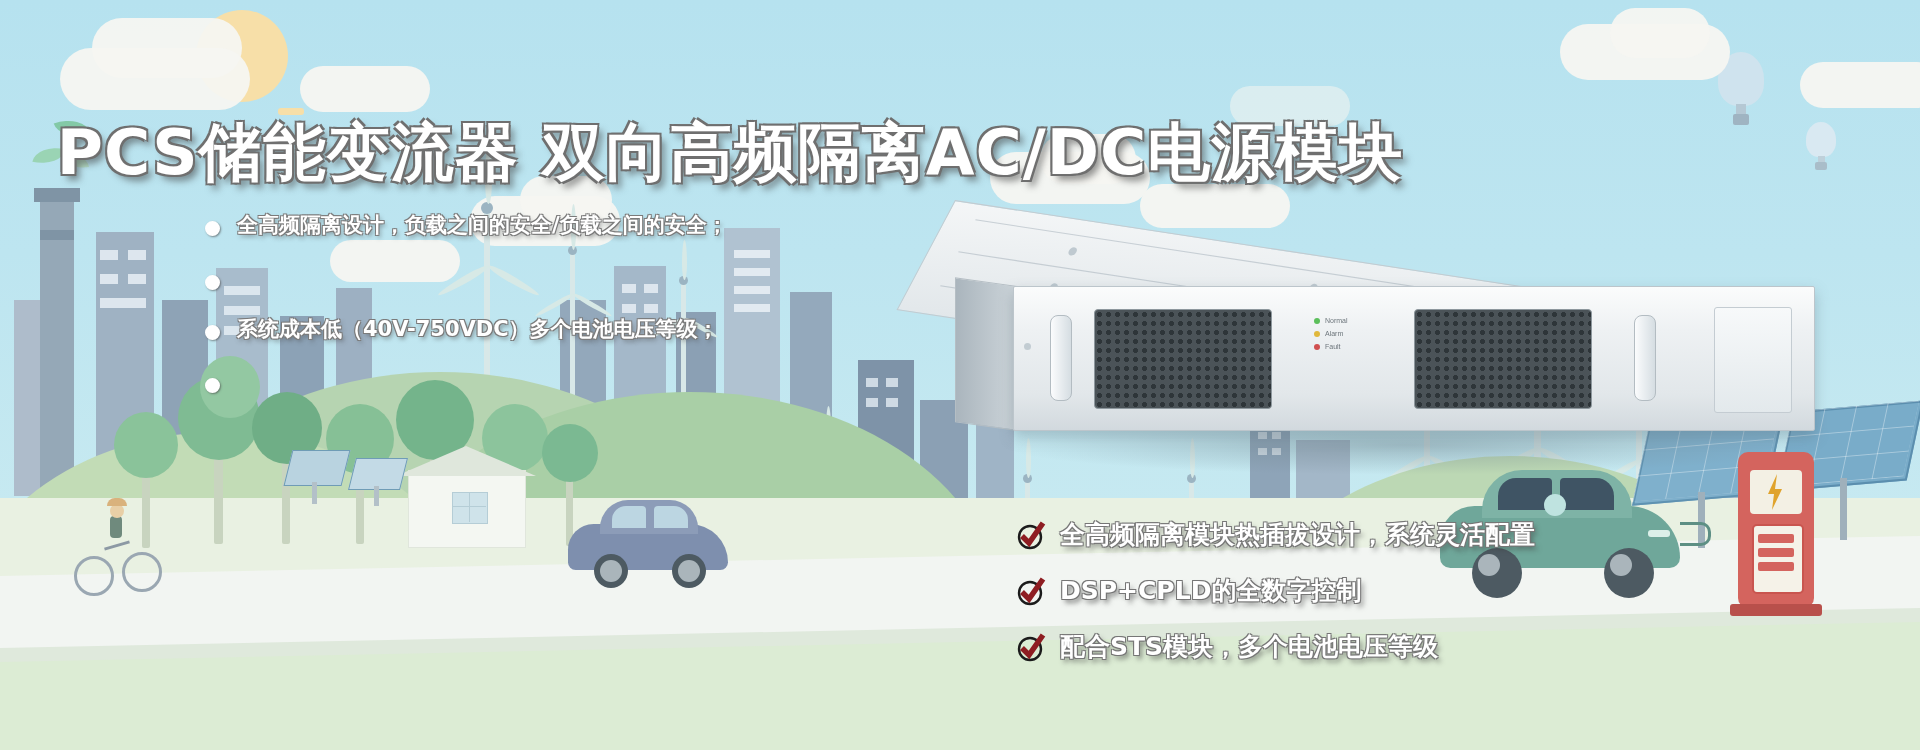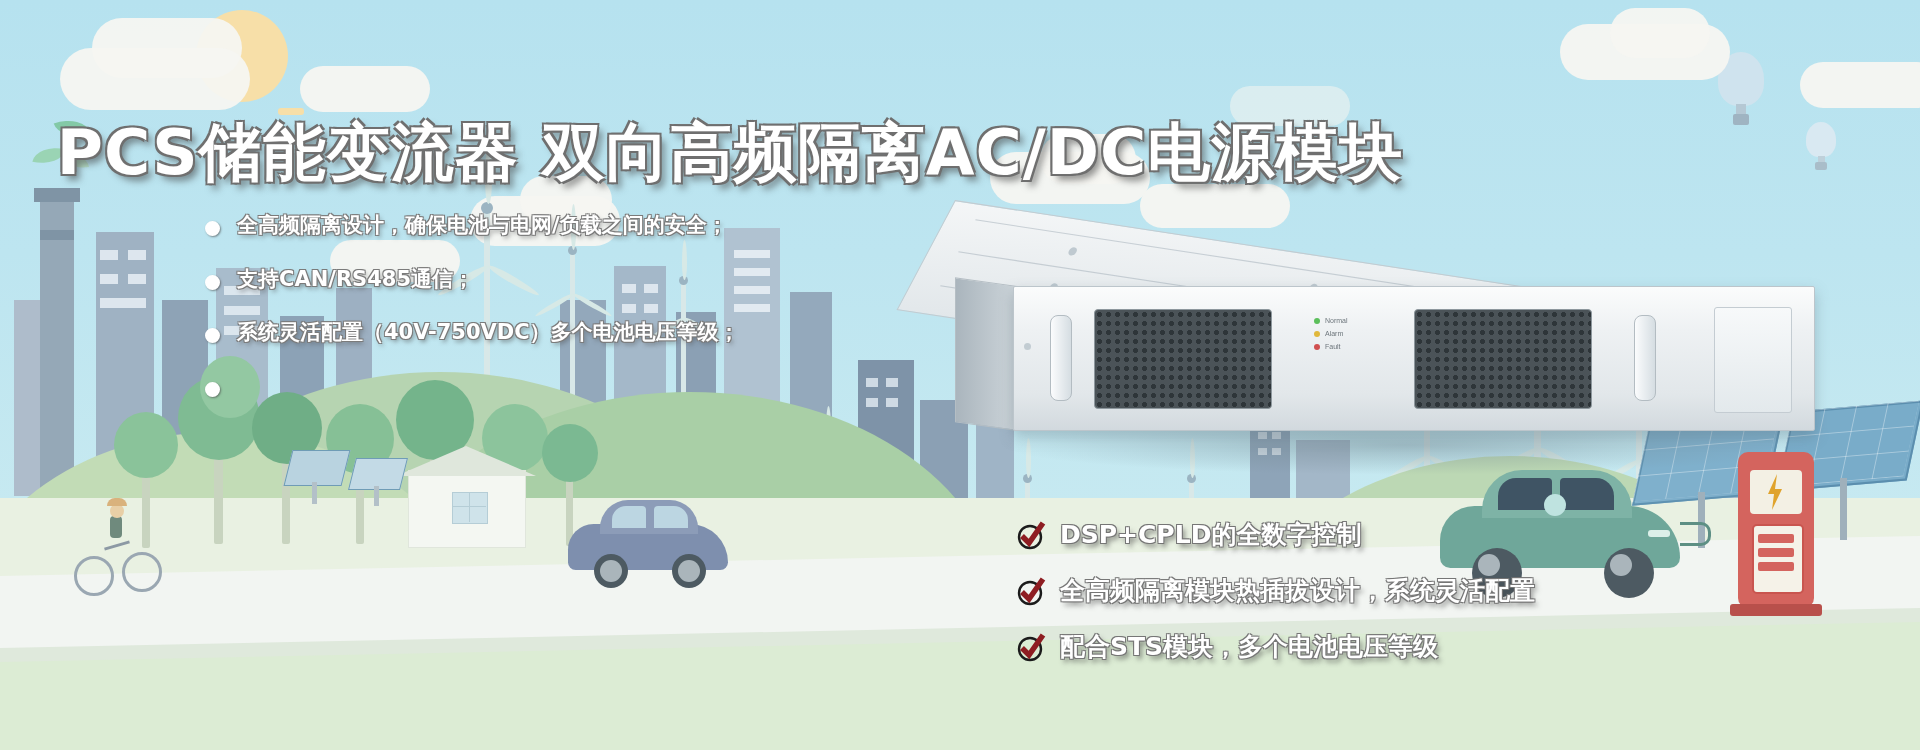--- a/index.html
+++ b/index.html
@@ -449,53 +449,52 @@
     <div style="position:absolute;left:1758px;top:548px;width:36px;height:9px;background:#d4645e;border-radius:2px;"></div>
     <div style="position:absolute;left:1758px;top:562px;width:36px;height:9px;background:#d4645e;border-radius:2px;"></div>
     <div style="position:absolute;left:1730px;top:604px;width:92px;height:12px;border-radius:3px;background:#b8504b;"></div>
   </div>
 
   <h1 class="title">PCS储能变流器   双向高频隔离AC/DC电源模块</h1>
 
   <div class="bullets">
     <div class="b-row">
       <span class="b-dot"></span>
-      <span class="b-text">全高频隔离设计，确保电池与电网/负载之间的安全；</span>
+      <span class="b-text">全高频隔离设计，负载之间的安全/负载之间的安全；</span>
     </div>
     <div class="b-row">
       <span class="b-dot"></span>
-      <span class="b-text">支持CAN/RS485通信；</span>
     </div>
     <div class="b-row">
       <span class="b-dot"></span>
-      <span class="b-text">系统灵活配置（40V-750VDC）多个电池电压等级；</span>
+      <span class="b-text">系统成本低（40V-750VDC）多个电池电压等级；</span>
     </div>
     <div class="b-row">
       <span class="b-dot"></span>
     </div>
   </div>
 
   <div class="checks">
     <div class="c-row">
       <span class="c-mark">
         <svg width="30" height="30" viewBox="0 0 30 30">
           <circle cx="14" cy="17" r="11" fill="none" stroke="#1b1b1b" stroke-width="2.4"></circle>
           <path d="M6 16 L13 23 L27 3" fill="none" stroke="#8e1d22" stroke-width="5.5" stroke-linecap="butt" stroke-linejoin="miter"></path>
         </svg>
       </span>
-      <span class="c-text">DSP+CPLD的全数字控制</span>
+      <span class="c-text">全高频隔离模块热插拔设计，系统灵活配置</span>
     </div>
     <div class="c-row">
       <span class="c-mark">
         <svg width="30" height="30" viewBox="0 0 30 30">
           <circle cx="14" cy="17" r="11" fill="none" stroke="#1b1b1b" stroke-width="2.4"></circle>
           <path d="M6 16 L13 23 L27 3" fill="none" stroke="#8e1d22" stroke-width="5.5" stroke-linecap="butt" stroke-linejoin="miter"></path>
         </svg>
       </span>
-      <span class="c-text">全高频隔离模块热插拔设计，系统灵活配置</span>
+      <span class="c-text">DSP+CPLD的全数字控制</span>
     </div>
     <div class="c-row">
       <span class="c-mark">
         <svg width="30" height="30" viewBox="0 0 30 30">
           <circle cx="14" cy="17" r="11" fill="none" stroke="#1b1b1b" stroke-width="2.4"></circle>
           <path d="M6 16 L13 23 L27 3" fill="none" stroke="#8e1d22" stroke-width="5.5" stroke-linecap="butt" stroke-linejoin="miter"></path>
         </svg>
       </span>
       <span class="c-text">配合STS模块，多个电池电压等级</span>
     </div>

